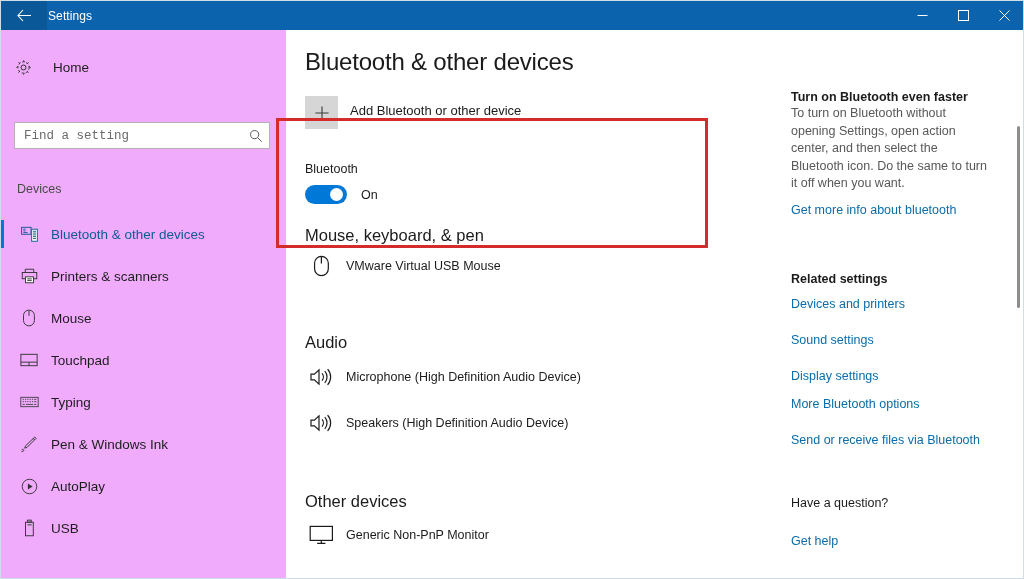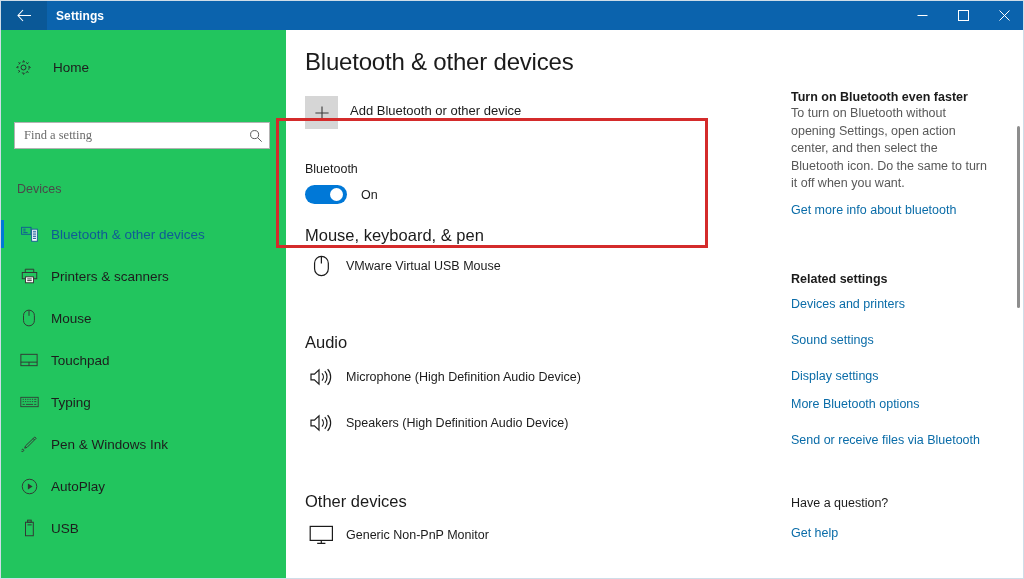--- a/index.html
+++ b/index.html
@@ -37,25 +37,24 @@
     background: #0a5897;
     display: flex;
     align-items: center;
     justify-content: center;
     cursor: pointer;
   }
   .back-btn svg { display: block; }
   .title-text {
     display: flex;
     align-items: center;
-    padding-left: 9px;
+    padding-left: 1px;
     font-size: 12px;
     color: #ffffff;
     letter-spacing: 0.1px;
-    font-weight: bold;
   }
   .win-controls {
     margin-left: auto;
     display: flex;
     align-items: stretch;
   }
   .win-btn {
     width: 41px;
     height: 29px;
     display: flex;
@@ -72,21 +71,21 @@
     height: 550px;
     background: #ffffff;
   }
 
   
   .sidebar {
     position: absolute;
     top: 0; left: 0;
     width: 285px;
     height: 550px;
-    background: #22c55e;
+    background: #f0abfc;
   }
   .home-row {
     position: absolute;
     top: 22px; left: 12px;
     width: 260px;
     height: 30px;
     display: flex;
     align-items: center;
     cursor: pointer;
   }
@@ -101,21 +100,21 @@
     border: 1px solid #b3b3b3;
     background: #ffffff;
     display: flex;
     align-items: center;
     cursor: text;
   }
   .searchbox input {
     border: 0;
     outline: 0;
     flex: 1;
-    font-family: Liberation Serif, serif;
+    font-family: Liberation Mono, monospace;
     font-size: 12.5px;
     color: #3b3b3b;
     padding-left: 9px;
     background: transparent;
   }
   .searchbox input::placeholder { color: #6a6a6a; }
   .searchbox .mag { width: 26px; display: flex; align-items: center; justify-content: center; }
 
   .section-label {
     position: absolute;
@@ -584,21 +583,21 @@
         <div class="rail-head">Related settings</div>
         <div class="rail-link" style="margin-top:11px;">Devices and printers</div>
         <div class="rail-link" style="margin-top:22px;">Sound settings</div>
         <div class="rail-link" style="margin-top:22px;">Display settings</div>
         <div class="rail-link" style="margin-top:14px;">More Bluetooth options</div>
         <div class="rail-link" style="margin-top:22px;">Send or receive files via Bluetooth</div>
       </div>
 
       <div class="block" style="top:464px;">
         <div class="rail-head plain">Have a question?</div>
-        <div class="rail-link" style="margin-top:16px;">Get help</div>
+        <div class="rail-link" style="margin-top:24px;">Get help</div>
       </div>
 
     </div>
 
     <div class="scrollbar">
       <div class="scroll-thumb"></div>
     </div>
 
     <div class="highlight-box"></div>
 

